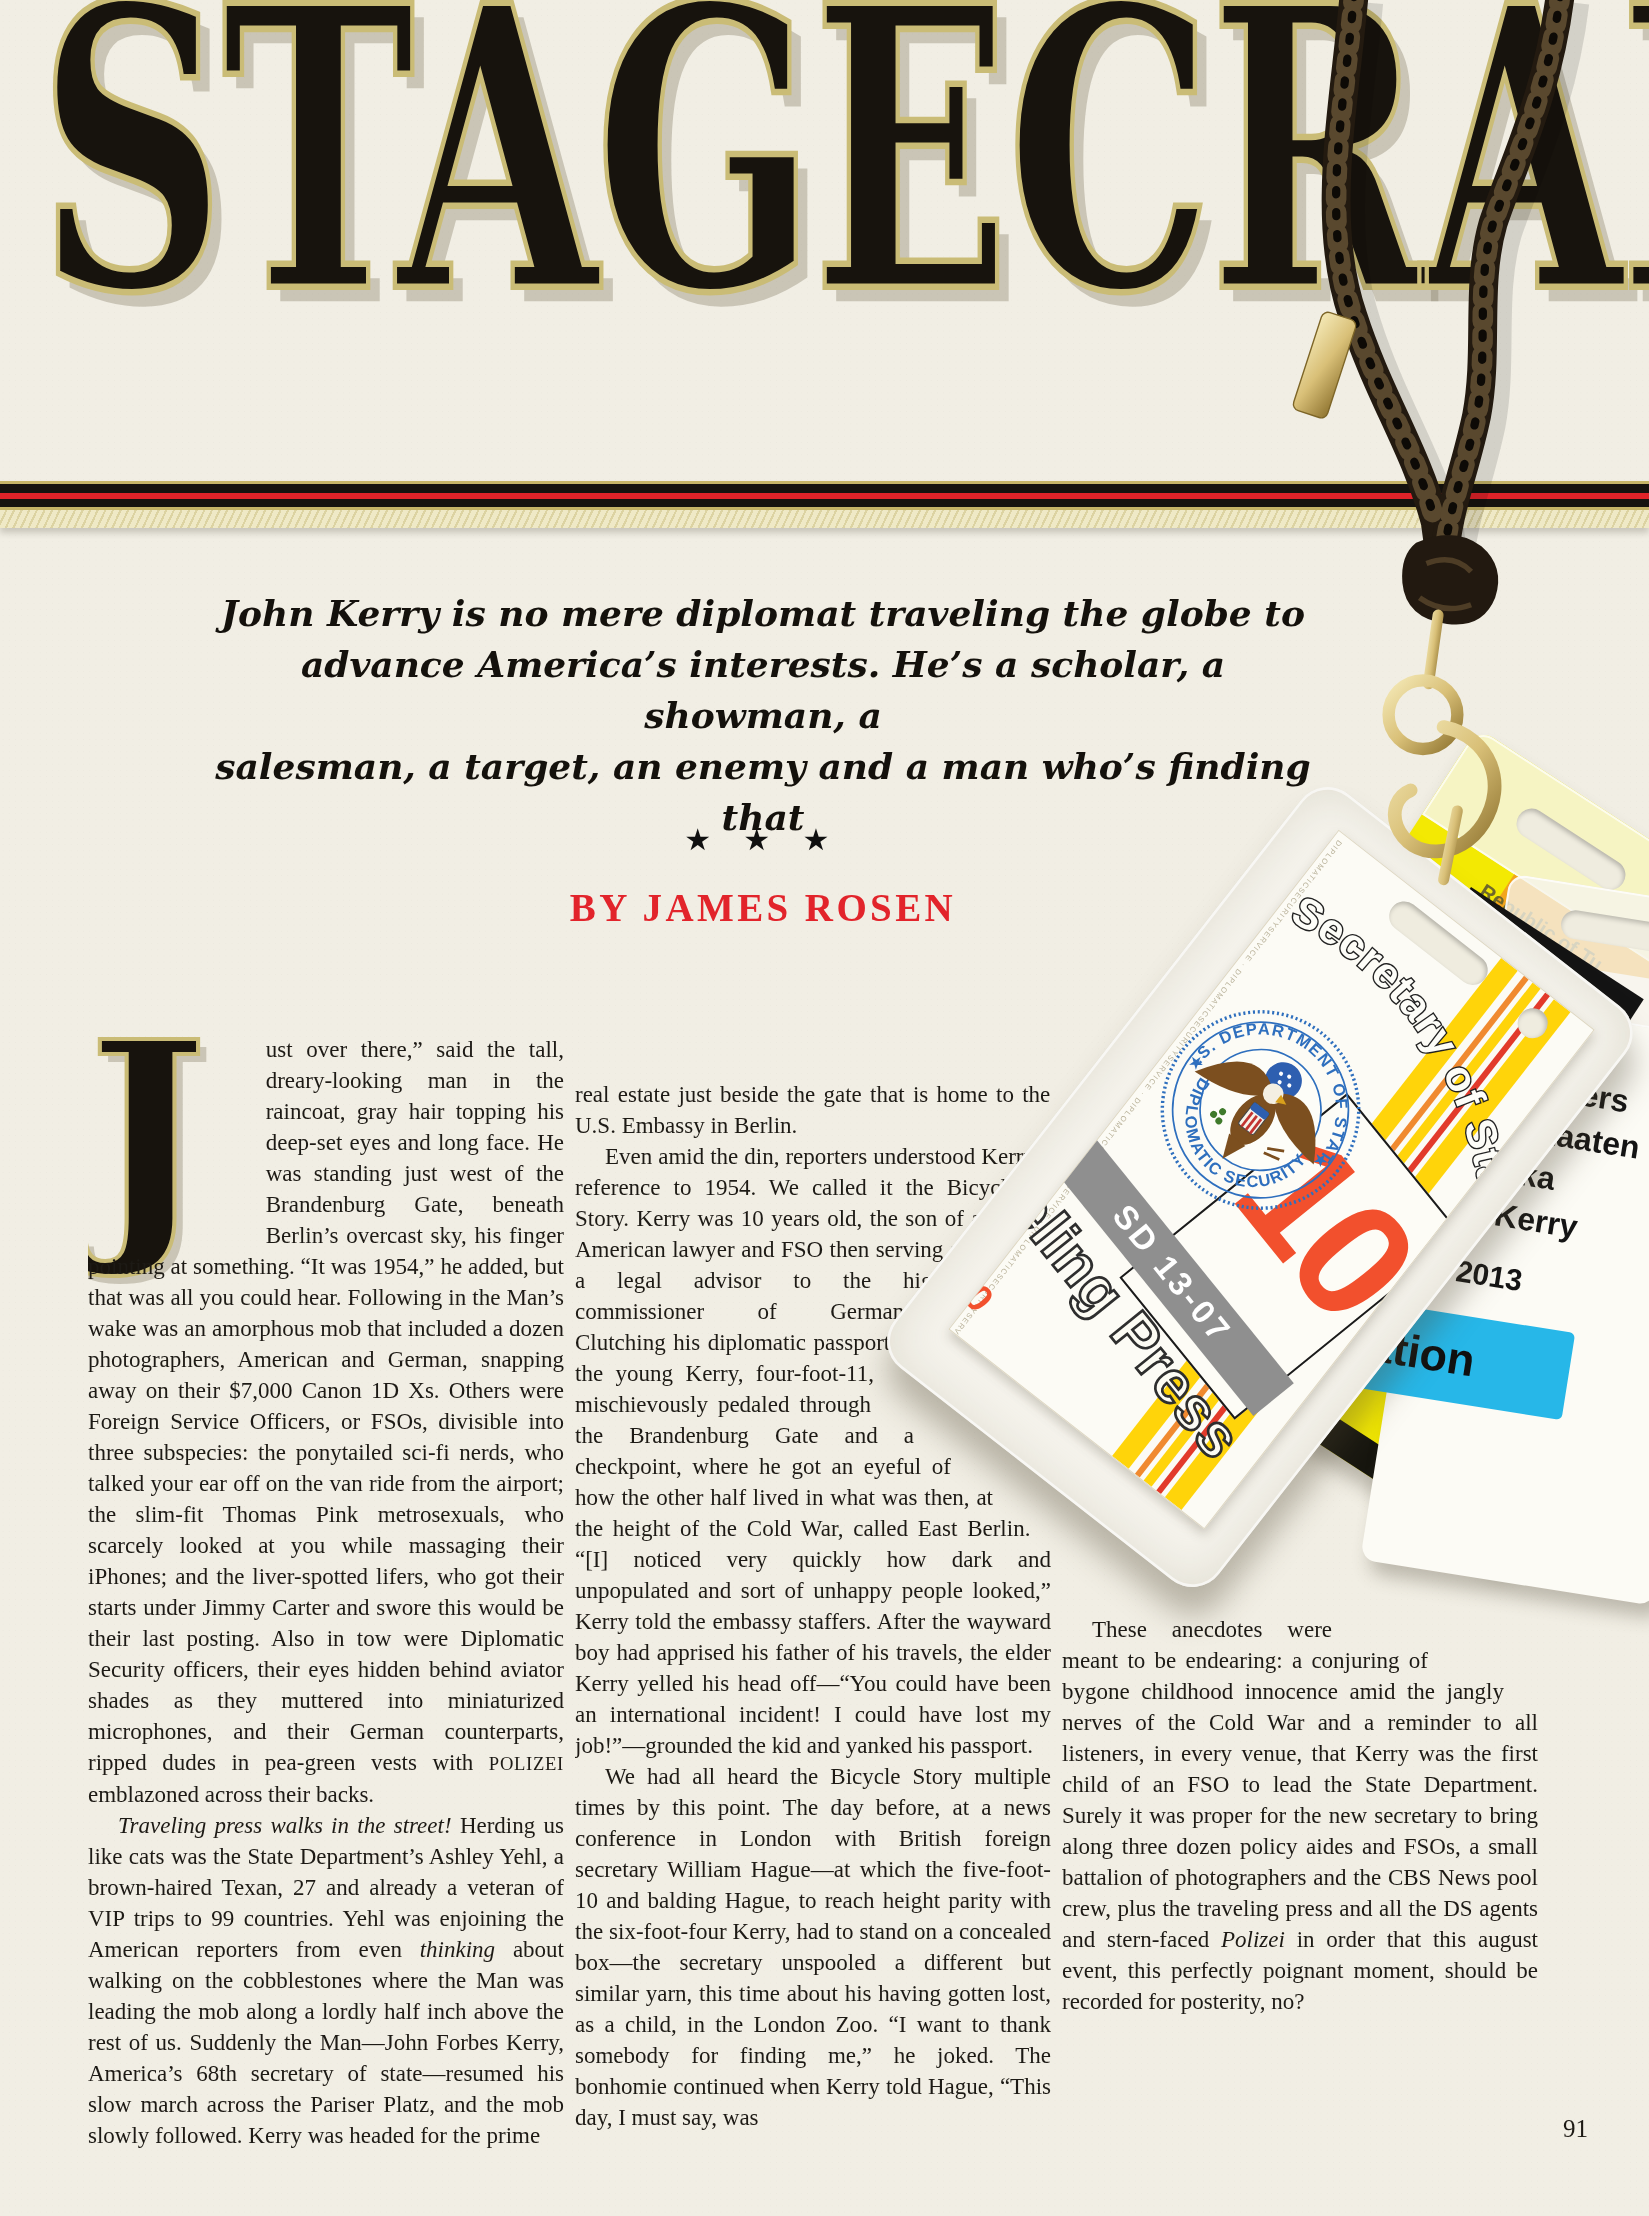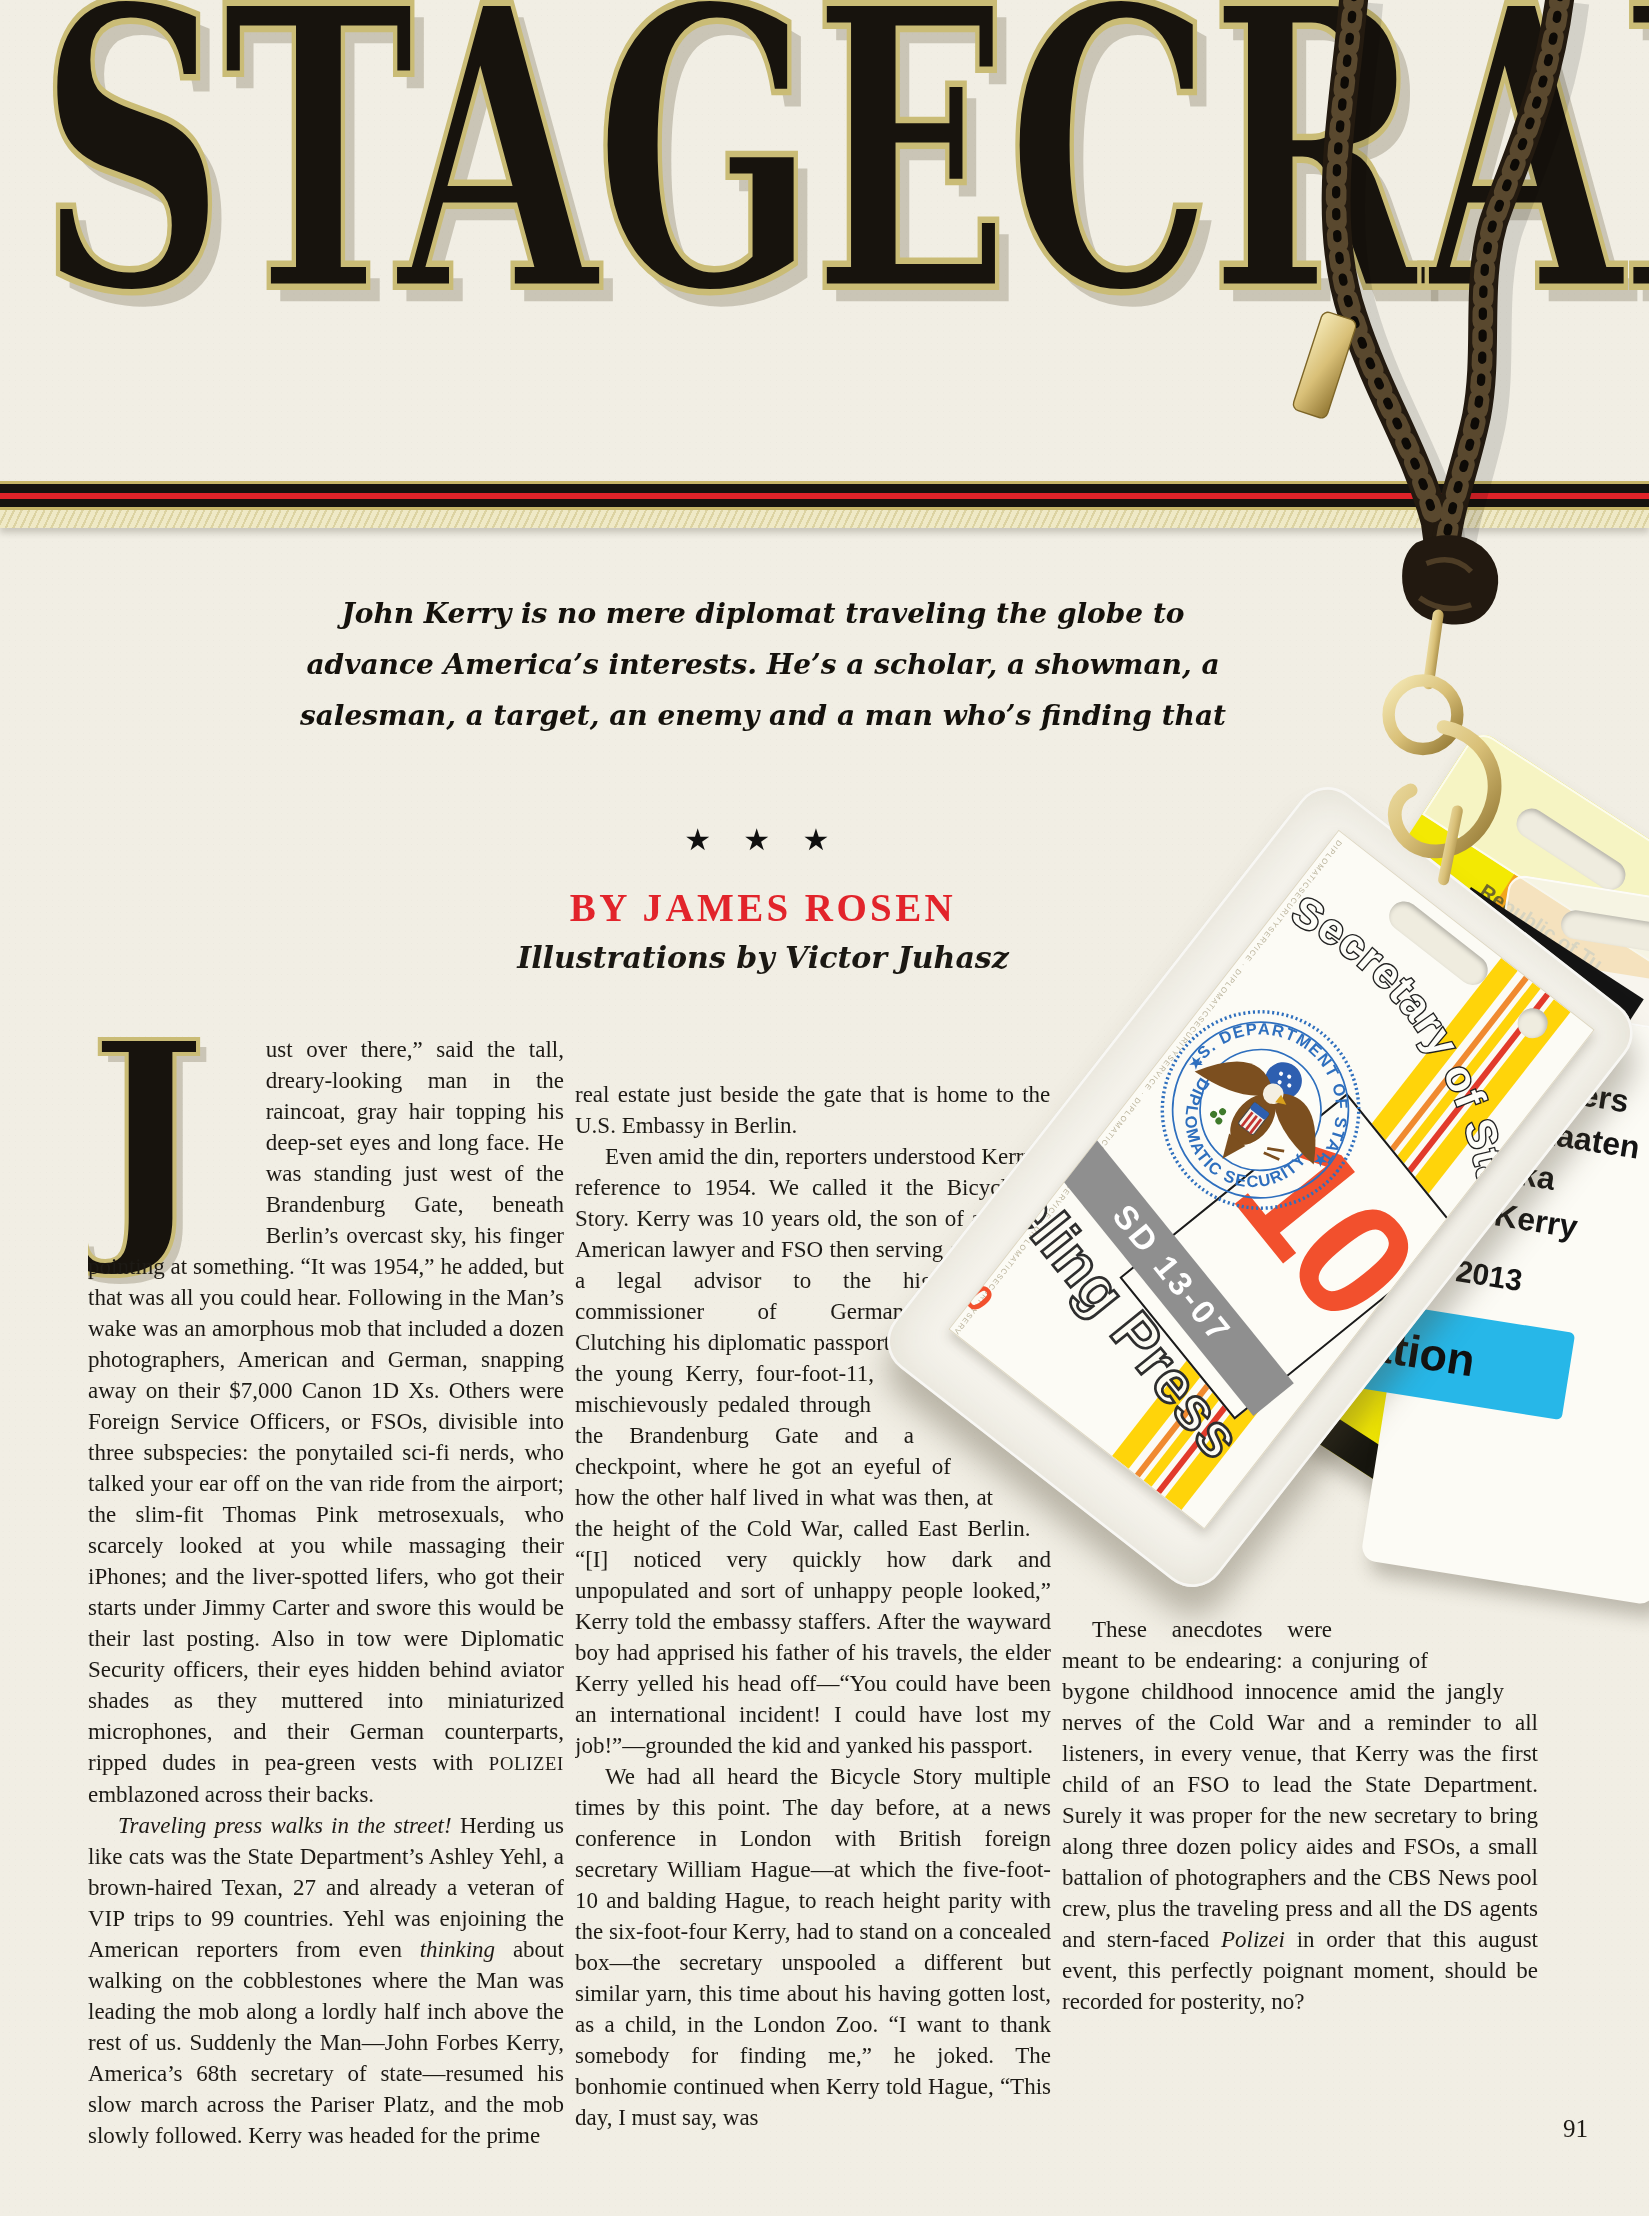--- a/index.html
+++ b/index.html
@@ -22,21 +22,21 @@
   .rule .r2{height:8.2px;background:#16130f;}
   .rule .r3{height:6.2px;background:#e02329;}
   .rule .r4{height:8.2px;background:#16130f;}
   .rule .r5{height:2.7px;background:#c6b568;}
   .rule .r6{height:18.6px;background:repeating-linear-gradient(115deg,#efe9c6 0 4.8px,#dcd3a2 4.8px 6.9px);
             box-shadow:0 4.8px 6.2px rgba(60,55,40,.22);}
 
   
   .deck{position:absolute;left:213px;top:588px;width:1100px;text-align:center;z-index:2;
         font-family:"DejaVu Serif",serif;font-style:italic;font-weight:700;
-        font-size:28px;line-height:51px;color:#14110c;}
+        font-size:36px;line-height:51px;color:#14110c;}
   .stars{position:absolute;left:213px;top:822px;width:1100px;text-align:center;
          font-size:30px;letter-spacing:12.4px;color:#101010;z-index:2;}
   .byline{position:absolute;left:213px;top:885px;width:1100px;text-align:center;z-index:2;
           font-family:"Liberation Serif",serif;font-weight:700;font-size:39px;
           letter-spacing:3.4px;color:#e2242b;}
   .credit{position:absolute;left:213px;top:940px;width:1100px;text-align:center;z-index:2;
           font-family:"DejaVu Serif",serif;font-style:italic;font-weight:700;
           font-size:30px;color:#1b1813;}
 
   
@@ -152,21 +152,20 @@
     <div class="r6"></div>
   </div>
 
   <div class="deck">
     <div>John Kerry is no mere diplomat traveling the globe to</div>
     <div>advance America’s interests. He’s a scholar, a showman, a</div>
     <div>salesman, a target, an enemy and a man who’s finding that</div>
   </div>
   <div class="stars">★ ★ ★</div>
   <div class="byline">BY JAMES ROSEN</div>
-  <div class="credit">Illustrations by Victor Juhasz</div>
 
   <div class="col c1">
     <p><span class="dropcap">J</span><span>ust over there,” said the tall, dreary-looking man in the raincoat, gray hair topping his deep-set eyes and long face. He was standing just west of the Brandenburg Gate, beneath Berlin’s overcast sky, his finger pointing at something. “It was 1954,” he added, but that was all you could hear. Following in the Man’s wake was an amorphous mob that included a dozen photographers, American and German, snapping away on their $7,000 Canon 1D Xs. Others were Foreign Service Officers, or FSOs, divisible into three subspecies: the ponytailed sci-fi nerds, who talked your ear off on the van ride from the airport; the slim-fit Thomas Pink metrosexuals, who scarcely looked at you while massaging their iPhones; and the liver-spotted lifers, who got their starts under Jimmy Carter and swore this would be their last posting. Also in tow were Diplomatic Security officers, their eyes hidden behind aviator shades as they muttered into miniaturized microphones, and their German counterparts, ripped dudes in pea-green vests with </span><span class="sc">POLIZEI</span><span> emblazoned across their backs.</span></p>
     <p class="ind"><span class="it">Traveling press walks in the street!</span><span> Herding us like cats was the State Department’s Ashley Yehl, a brown-haired Texan, 27 and already a veteran of VIP trips to 99 countries. Yehl was enjoining the American reporters from even </span><span class="it">thinking</span><span> about walking on the cobblestones where the Man was leading the mob along a lordly half inch above the rest of us. Suddenly the Man—John Forbes Kerry, America’s 68th secretary of state—resumed his slow march across the Pariser Platz, and the mob slowly followed. Kerry was headed for the prime</span></p>
   </div>
 
   <div class="col c2">
     <div class="fw" style="width:0.7px;height:93px"></div>
     <div class="fw" style="width:34px;height:31px"></div>
     <div class="fw" style="width:58px;height:31px"></div>

